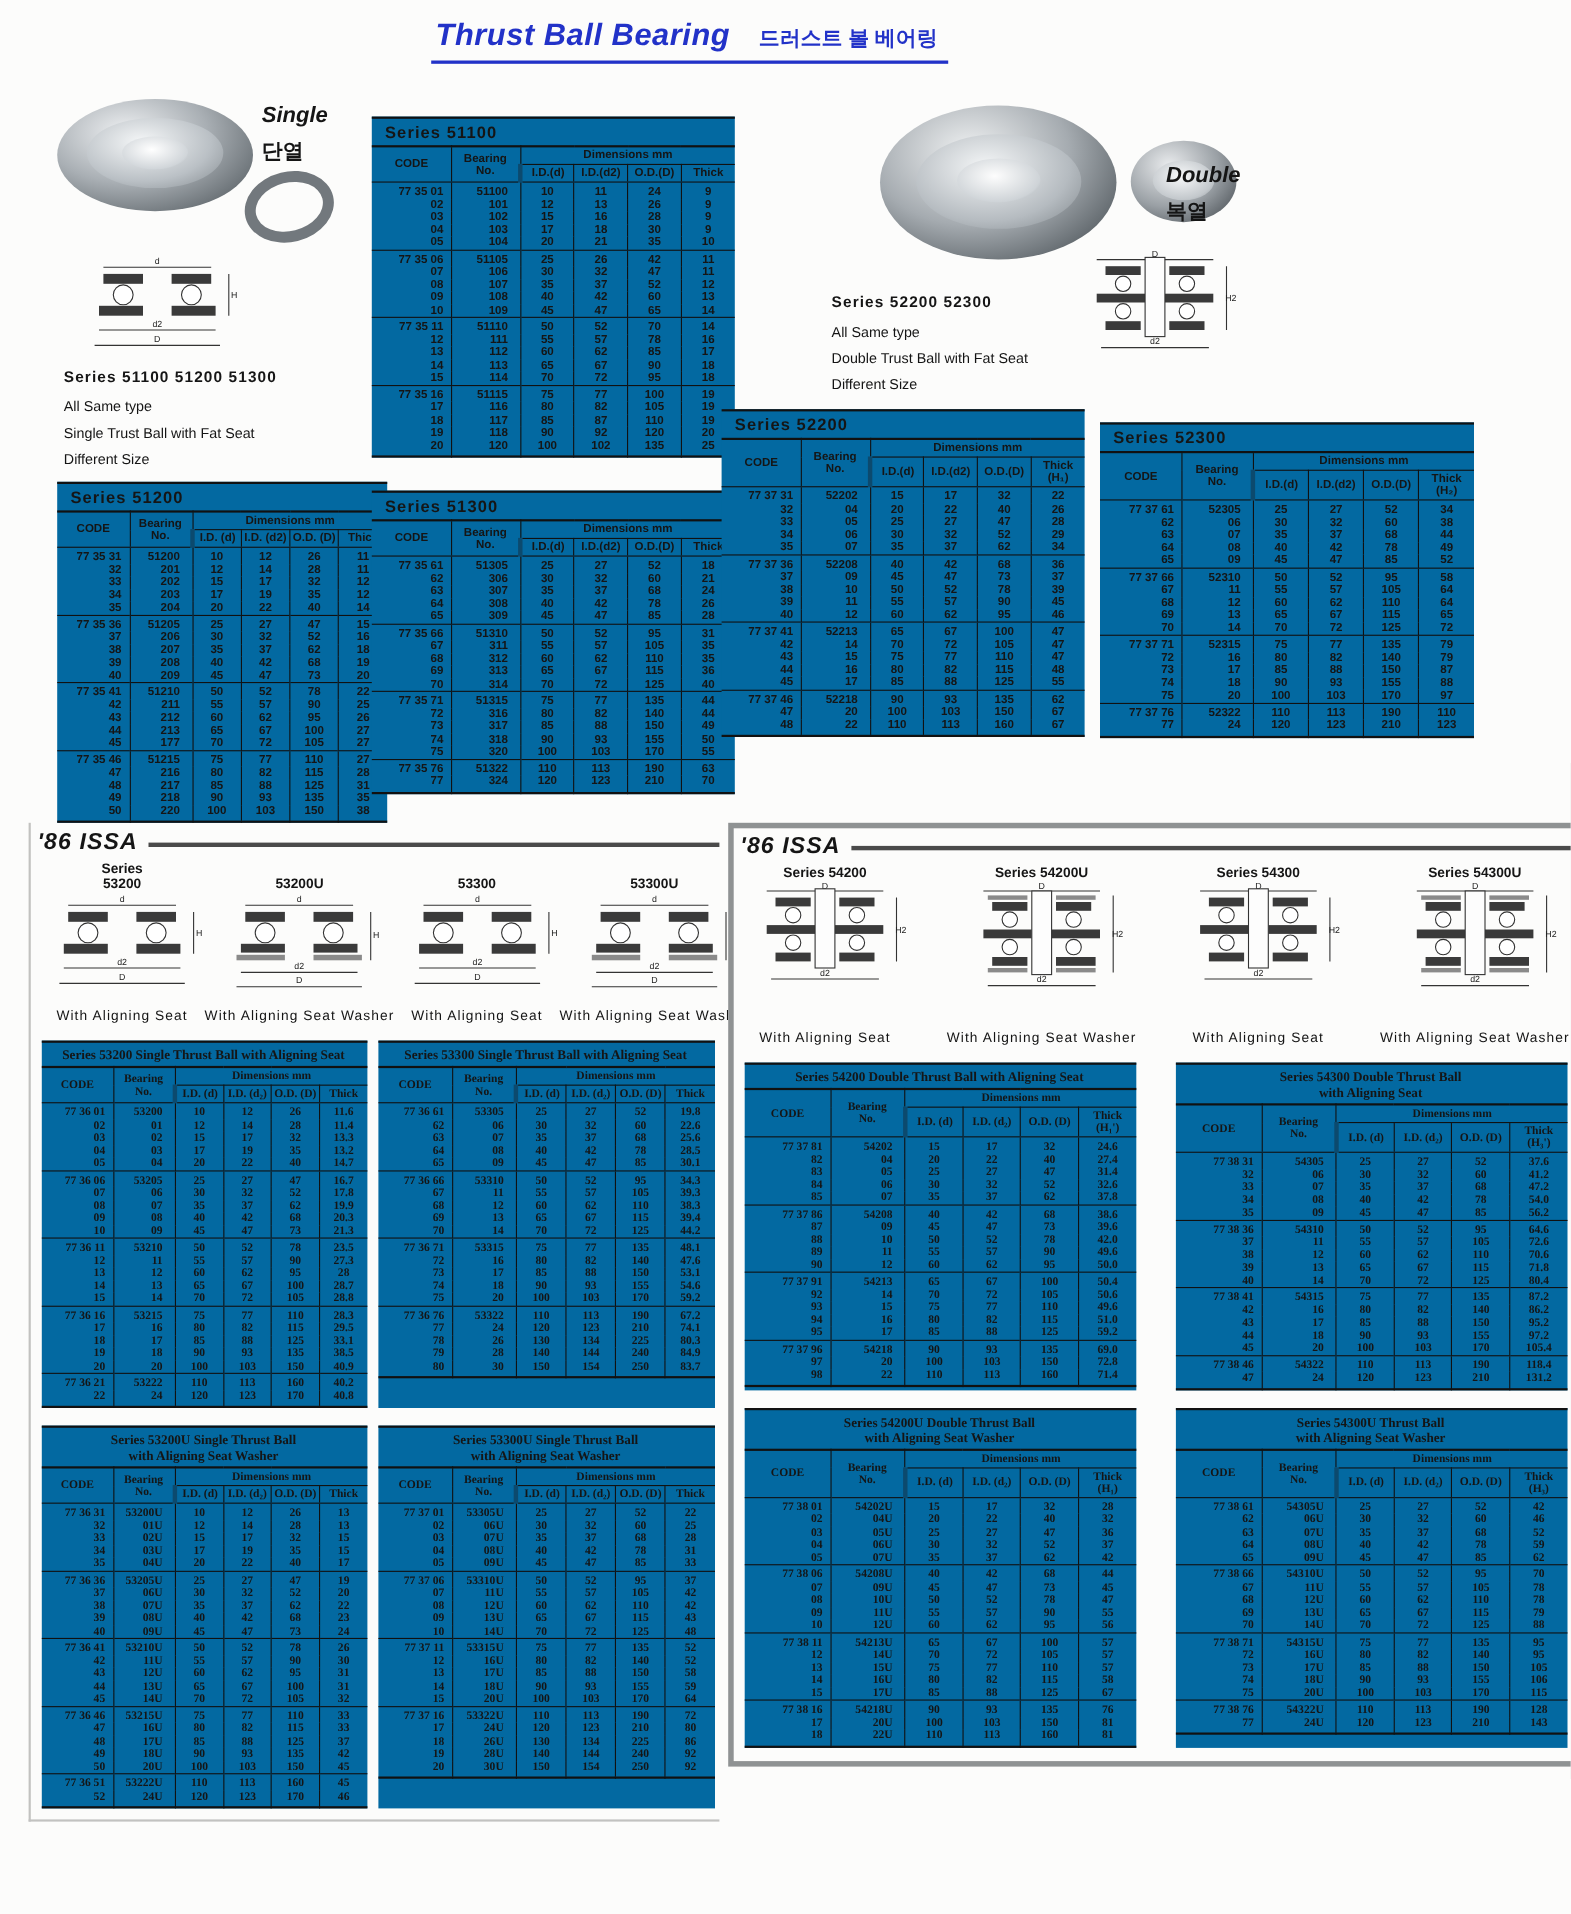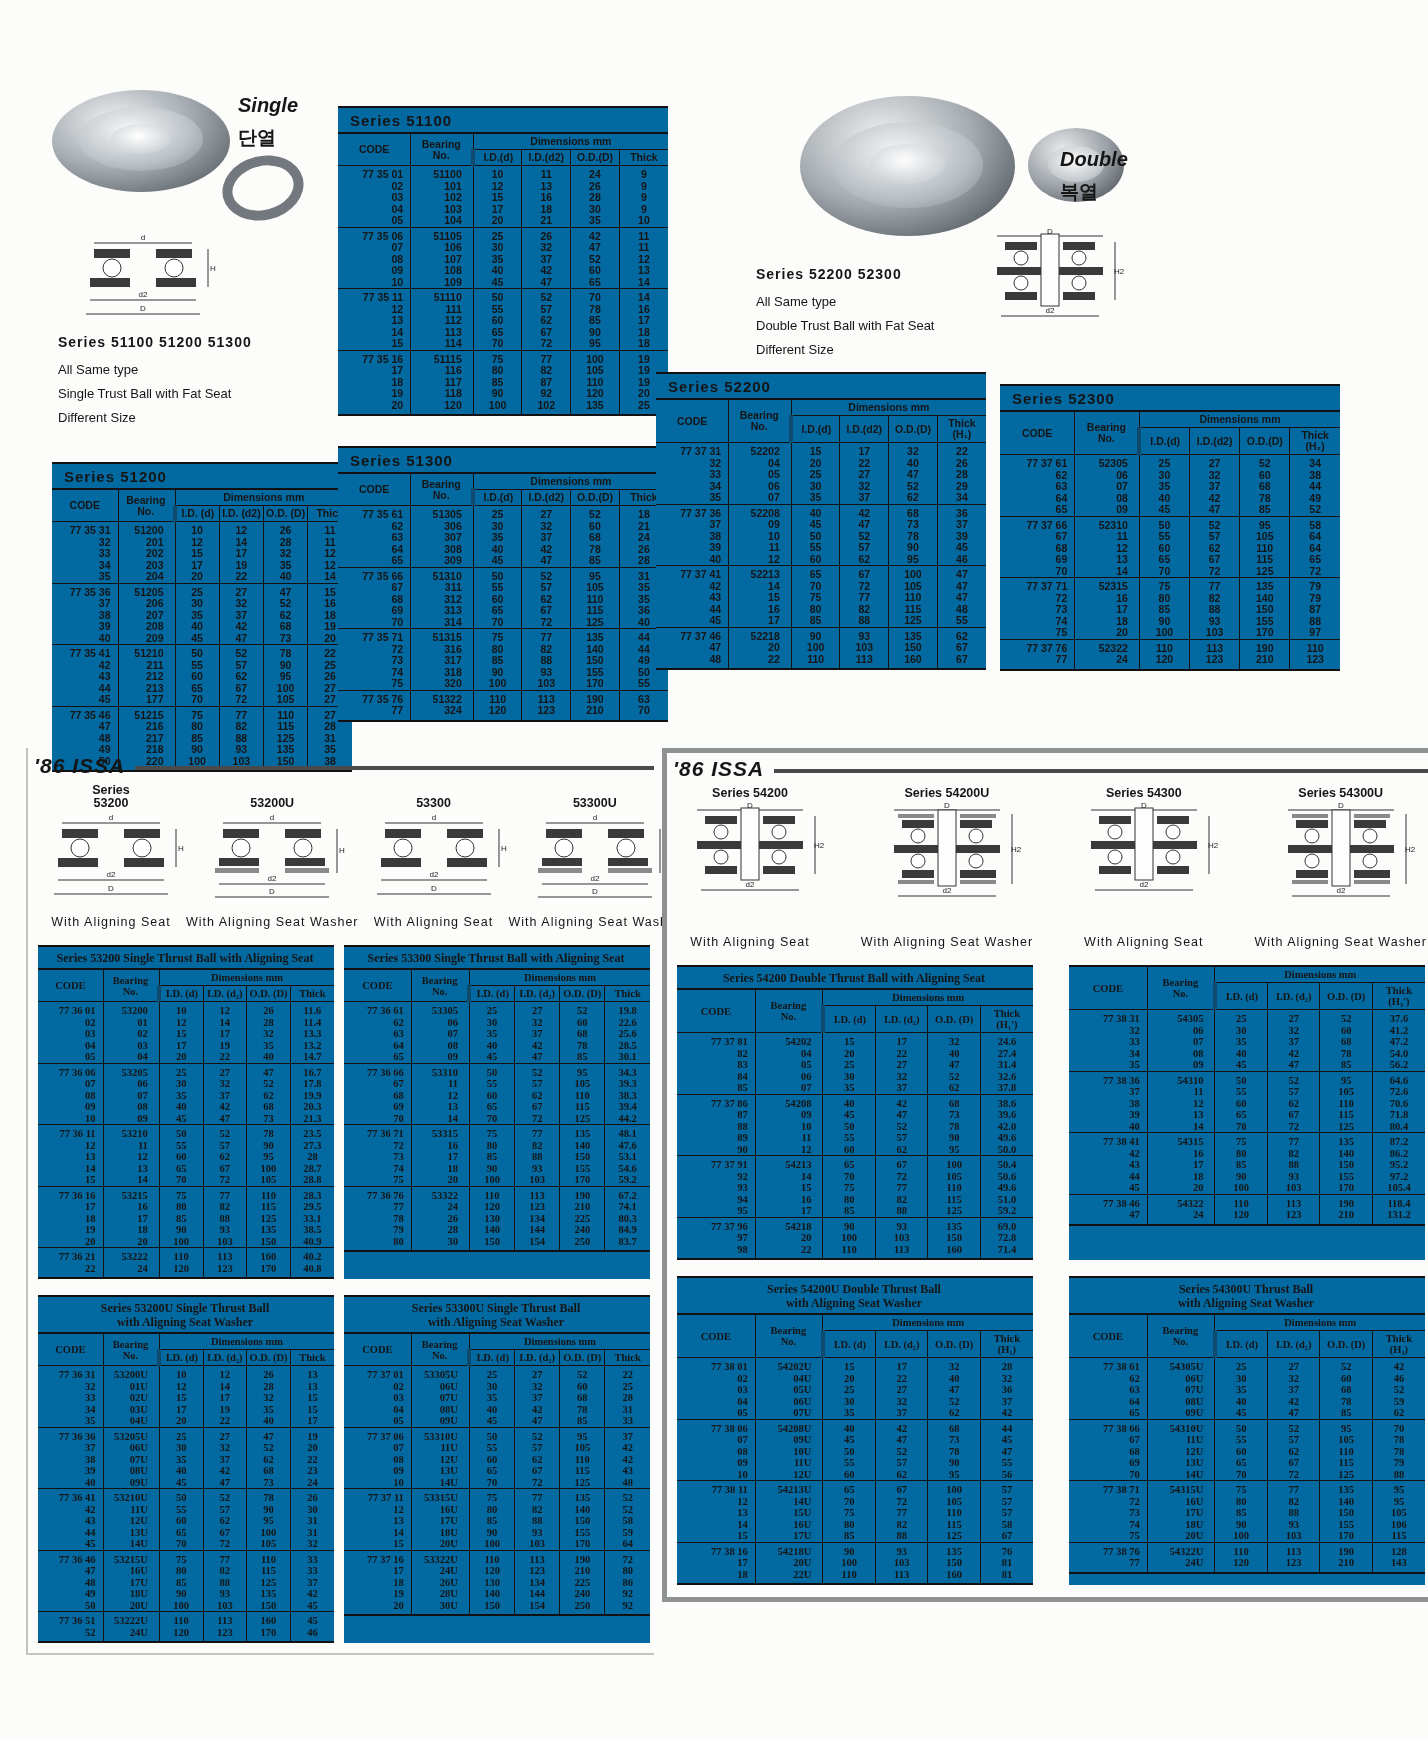--- a/index.html
+++ b/index.html
@@ -75,20 +75,24 @@
   #photo-double .p4{left:238px;top:40px;width:96px;height:74px;
     background:radial-gradient(ellipse at 36% 30%,#e9ebed,#9aa0a5 52%,#585e63 85%);}
   #photo-double .p5{left:258px;top:58px;width:56px;height:36px;
     background:radial-gradient(ellipse at 45% 40%,#f8f9fa,#c3c8cc 68%,#878e93);}
 </style>
 </head>
 <body>
 
 <div id="page">
 
+  <div id="title" class="abs">
+    <span class="en">Thrust Ball Bearing</span>
+    <span class="ko">드러스트 볼 베어링</span>
+  </div>
 
   <div id="photo-single" class="abs">
     <div class="ph-ring r1"></div>
     <div class="ph-ring r2"></div>
     <div class="ph-ring r3"></div>
     <div class="ph-cage"></div>
   </div>
   <div class="abs" style="left:238px;top:94px;">
     <div class="big-label">Single</div>
     <div class="ko-label">단열</div>
@@ -345,21 +349,21 @@
             <td class="c-code">20</td>
             <td class="c-bearing">120</td>
             <td class="c-d">100</td>
             <td class="c-d2">102</td>
             <td class="c-od">135</td>
             <td class="c-th">25</td>
           </tr>
         </tbody>
       </table>
     </div>
-  <div class="abs tblock top" style="left:52px;top:462px;width:300px;">
+  <div class="abs tblock top" style="left:52px;top:438px;width:300px;">
       <div class="series-title">
         <div>Series  51200</div>
       </div>
       <table class="btable">
         <colgroup>
           <col class="w-code">
           <col class="w-bear">
           <col class="w-dim">
           <col class="w-dim">
           <col class="w-dim">
@@ -2245,20 +2249,24 @@
                 <td class="c-bearing">22</td>
                 <td class="c-d">110</td>
                 <td class="c-d2">113</td>
                 <td class="c-od">160</td>
                 <td class="c-th">71.4</td>
               </tr>
             </tbody>
           </table>
         </div>
       <div class="tblock issa" style="width:356px;">
+          <div class="series-title">
+            <div>Series 54300 Double Thrust Ball</div>
+            <div>with Aligning Seat</div>
+          </div>
           <table class="btable">
             <colgroup>
               <col class="w-code">
               <col class="w-bear">
               <col class="w-dim">
               <col class="w-dim">
               <col class="w-dim">
               <col class="w-dim">
             </colgroup>
             <thead>

